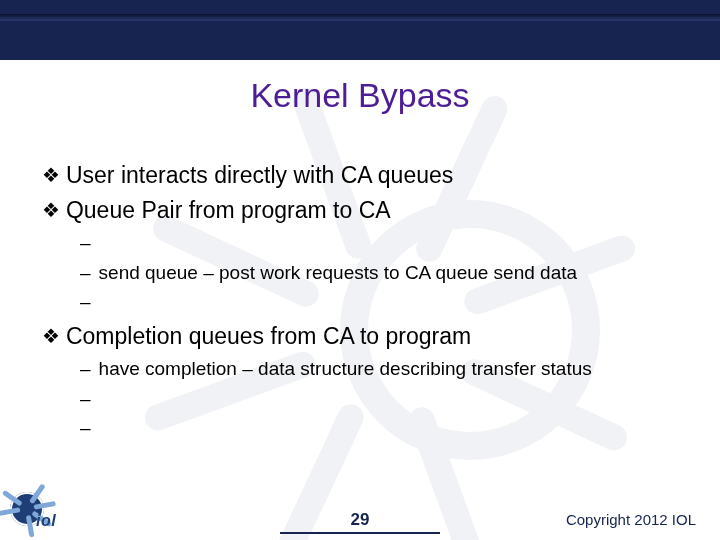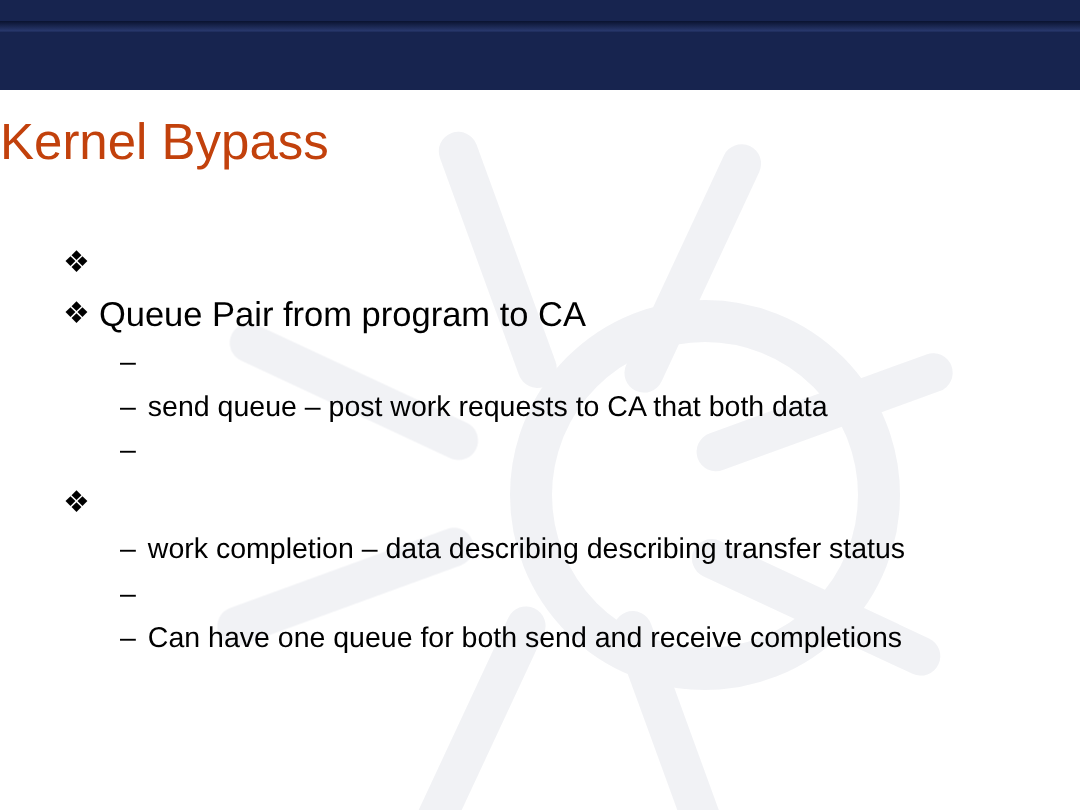--- a/index.html
+++ b/index.html
@@ -22,22 +22,22 @@
   }
   .header {
     position: absolute; top: 0; left: 0; right: 0; height: 60px;
     background: #17244f;
   }
   .header::before {
     content: ""; position: absolute; left: 0; right: 0; top: 14px; height: 7px;
     background: linear-gradient(#0a1330, #2a3a70);
   }
   .title {
-    position: absolute; top: 76px; left: 0; right: 0; text-align: left;
-    font-size: 34px; color: #c2410c;
+    position: absolute; top: 76px; left: 0; right: 0; text-align: center;
+    font-size: 34px; color: #4c1d95;
   }
   .content {
     position: absolute; top: 160px; left: 42px; right: 30px;
     color: #000;
   }
   .lvl1 {
     font-size: 23px; line-height: 1.35; margin-bottom: 4px;
     display: flex; align-items: flex-start;
   }
   .lvl1 .bullet {
@@ -101,52 +101,68 @@
   </div>
 
   <div class="header"></div>
 
   <div class="title">Kernel Bypass</div>
 
   <div class="content">
 
     <div class="lvl1">
       <span class="bullet">❖</span>
+      <span>User interacts directly with CA queues</span>
     </div>
 
     <div class="lvl1">
       <span class="bullet">❖</span>
       <span>Queue Pair from program to CA</span>
     </div>
     <div class="sub">
       <div class="lvl2">
         <span class="dash">–</span>
       </div>
       <div class="lvl2">
         <span class="dash">–</span>
-        <span>send queue – post work requests to CA that both data</span>
+        <span>send queue – post work requests to CA queue send data</span>
       </div>
       <div class="lvl2">
         <span class="dash">–</span>
       </div>
     </div>
 
     <div class="lvl1">
       <span class="bullet">❖</span>
+      <span>Completion queues from CA to program</span>
     </div>
     <div class="sub">
       <div class="lvl2">
         <span class="dash">–</span>
-        <span>work completion – data describing describing transfer status</span>
+        <span>have completion – data structure describing transfer status</span>
       </div>
       <div class="lvl2">
         <span class="dash">–</span>
       </div>
       <div class="lvl2">
         <span class="dash">–</span>
-        <span>Can have one queue for both send and receive completions</span>
       </div>
     </div>
 
   </div>
 
+  <div class="footer">
+    <div class="logo">
+      <div class="disc"></div>
+      <div class="spoke" style="transform: rotate(-55deg);"></div>
+      <div class="spoke" style="transform: rotate(-10deg);"></div>
+      <div class="spoke" style="transform: rotate(35deg);"></div>
+      <div class="spoke" style="transform: rotate(80deg);"></div>
+      <div class="spoke" style="transform: rotate(170deg);"></div>
+      <div class="spoke" style="transform: rotate(215deg);"></div>
+      <span class="txt">iol</span>
+    </div>
+    <div class="pagenum">29</div>
+    <div class="underline"></div>
+    <div class="copyright">Copyright 2012 IOL</div>
+  </div>
 
 </div>
 
 </body></html>

